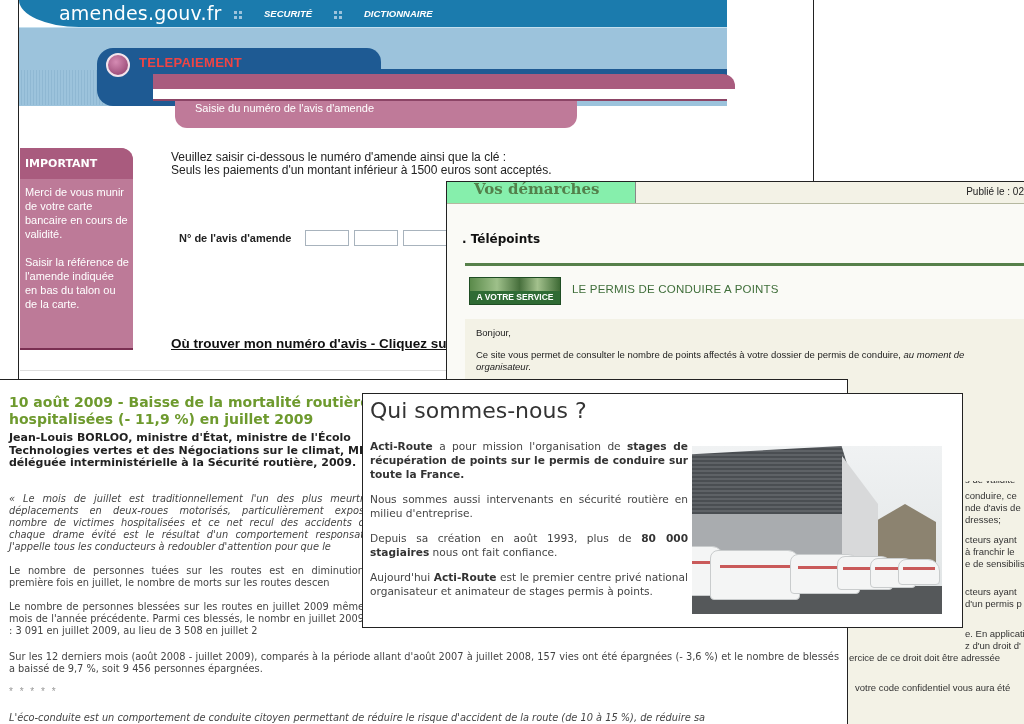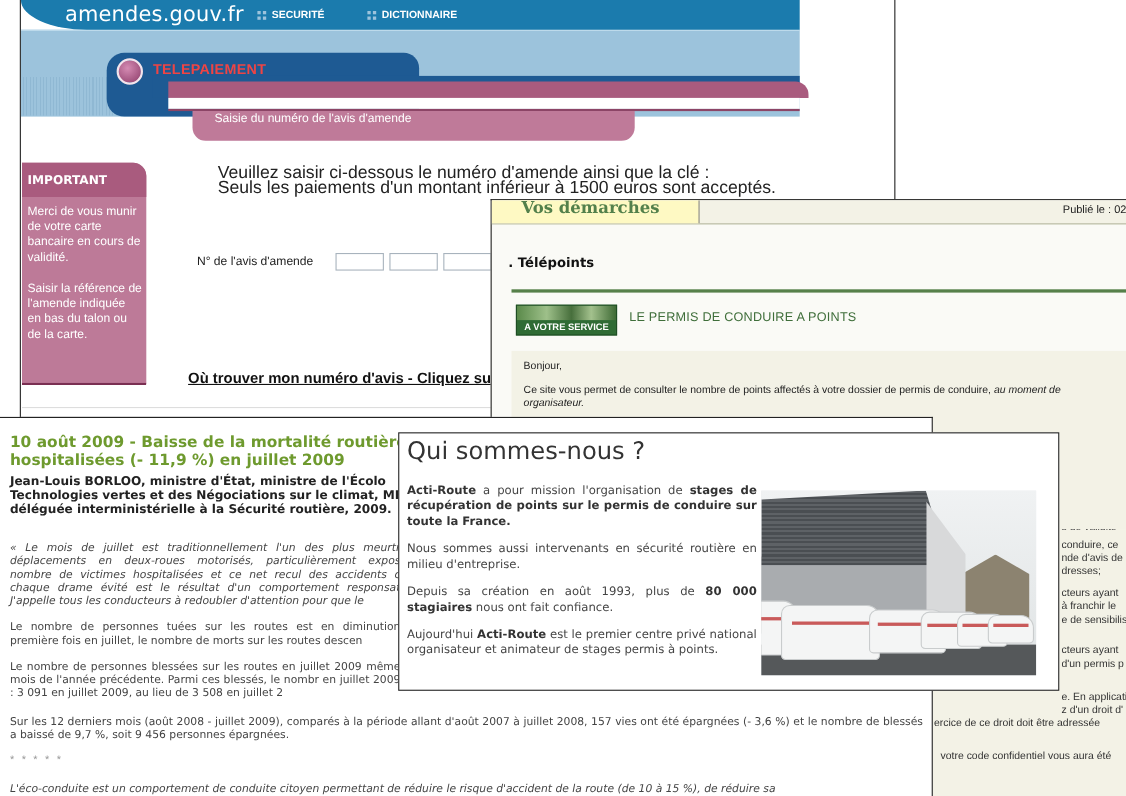--- a/index.html
+++ b/index.html
@@ -5,46 +5,46 @@
     html, body { margin:0; padding:0; }
     body { width:1024px; height:724px; position:relative; overflow:hidden; background:#ffffff; font-family:"Liberation Sans", sans-serif; }
     .panel { position:absolute; box-sizing:border-box; overflow:hidden; }
 
     
     #p1 { left:18px; top:0; width:796px; height:380px; background:#fff; border-left:1px solid #222; border-right:1px solid #222; border-bottom:1px solid #222; }
     #p1 .hdr-top { position:absolute; left:0; top:0; width:708px; height:27px; background:#1b7bad; border-bottom-left-radius:60px 27px; }
     #p1 .hdr-light { position:absolute; left:0; top:27px; width:708px; height:78px; background:#9cc3dc; border-top:1px solid #c5e0ef; }
     #p1 .hdr-light-stripe { position:absolute; left:0; top:70px; width:90px; height:35px; background:repeating-linear-gradient(90deg,#9cc3dc 0 2px,#8fb8d3 2px 3px); }
     #p1 .site-name { position:absolute; left:40px; top:2px; color:#fff; font-size:19px; font-family:"DejaVu Sans", sans-serif; letter-spacing:0.2px; }
-    #p1 .topnav { position:absolute; top:8px; color:#fff; font-size:9.5px; font-weight:bold; display:flex; align-items:center; gap:5px; }
+    #p1 .topnav { position:absolute; top:8px; color:#fff; font-size:9.5px; font-weight:bold; display:flex; align-items:flex-end; gap:22px;font-style:italic; }
     #p1 .dots { display:inline-grid; grid-template-columns:3px 3px; gap:2px; }
     #p1 .dots i { width:3px; height:3px; background:#9cc3dc; display:block; }
     #p1 .tele-tab { position:absolute; left:78px; top:48px; width:284px; height:58px; background:#1e5a93; border-top-left-radius:16px; border-top-right-radius:14px; border-bottom-left-radius:16px; }
     #p1 .tele-dark-ext { position:absolute; left:120px; top:69px; width:588px; height:20px; background:#1e5a93; }
     #p1 .tele-circle { position:absolute; left:87px; top:53px; width:20px; height:20px; border-radius:50%; background:radial-gradient(circle at 40% 35%, #d58bb3, #8c3b68); border:2px solid #f3e4ec; }
     #p1 .tele-title { position:absolute; left:120px; top:55px; color:#ef4444; font-weight:bold; font-size:13px; letter-spacing:0.3px; }
     #p1 .pink-band { position:absolute; left:134px; top:74px; width:582px; height:15px; background:#a95b7e; border-top-right-radius:12px; }
     #p1 .white-gap { position:absolute; left:134px; top:89px; width:574px; height:10px; background:#fff; }
     #p1 .pink-line { position:absolute; left:134px; top:99px; width:574px; height:2px; background:#8c4566; }
     #p1 .sub-tab { position:absolute; left:156px; top:101px; width:402px; height:27px; background:#bf7a99; border-bottom-right-radius:12px; border-bottom-left-radius:12px; }
     #p1 .sub-tab span { position:absolute; left:20px; top:1px; color:#fff; font-size:11px; }
     #p1 .imp-box { position:absolute; left:1px; top:148px; width:113px; height:200px; background:#bd7a98; border-top-right-radius:12px; border-bottom:2px solid #7a2f52; }
     #p1 .imp-head { height:31px; background:#a95b7e; border-top-right-radius:12px; color:#fff; font-weight:bold; font-size:11px; line-height:31px; padding-left:5px; font-family:"DejaVu Sans", sans-serif; }
     #p1 .imp-text { color:#fff; font-size:11px; line-height:14px; padding:6px 4px 0 5px; }
     #p1 .imp-text p { margin:0 0 14px 0; }
-    #p1 .intro { position:absolute; left:152px; top:151px; font-size:16px; color:#222; line-height:13px;margin-left:27px; }
-    #p1 .form-label { position:absolute; left:160px; top:232px; font-size:11px; font-weight:normal; color:#222; }
+    #p1 .intro { position:absolute; left:152px; top:151px; font-size:12px; color:#222; line-height:13px; }
+    #p1 .form-label { position:absolute; left:160px; top:232px; font-size:11px; font-weight:bold; color:#222; }
     #p1 .amend-input { position:absolute; top:230px; width:44px; height:16px; border:1px solid #a8b3bd; background:#fff; box-sizing:border-box; }
     #p1 .help-link { position:absolute; left:152px; top:336px; font-size:13.5px; font-weight:bold; color:#111; text-decoration:underline; white-space:nowrap; }
     #p1 .sep { position:absolute; left:1px; top:370px; width:440px; height:1px; background:#ddd; }
 
     
     #p2 { left:446px; top:181px; width:578px; height:300px; background:#fafaf6; border-left:1px solid #222; border-top:1px solid #222; }
     #p2 .head-row { position:absolute; left:0; top:0; width:100%; height:21px; background:#f3f2e6; border-bottom:1px solid #b5b8a0; }
-    #p2 .head-tab { position:absolute; left:0; top:0; width:188px; height:21px; background:#fef9c3; border-right:1px solid #888;text-align:right; }
+    #p2 .head-tab { position:absolute; left:0; top:0; width:188px; height:21px; background:#86efac; border-right:1px solid #888;text-align:right; }
     #p2 .head-tab span { position:absolute; left:27px; top:-2px; color:#53804b; font-family:"DejaVu Serif", serif; font-weight:bold; font-size:15px; }
     #p2 .publie { position:absolute; right:0; top:4px; font-size:10px; color:#222; white-space:nowrap; }
     #p2 .tele-title { position:absolute; left:15px; top:50px; font-size:12px; font-weight:bold; color:#111; font-family:"DejaVu Sans", sans-serif; }
     #p2 .green-rule { position:absolute; left:18px; top:81px; width:560px; height:3px; background:#56804a; }
     #p2 .service-logo { position:absolute; left:22px; top:95px; width:90px; height:26px; background:#2f6b34; border:1px solid #1f4d24; }
     #p2 .service-logo .img { height:13px; background:linear-gradient(90deg,#5a8a4a,#9ec08a 30%,#476f3c 55%,#a3c18d 75%,#3e6a35); }
     #p2 .service-logo span { display:block; color:#fff; font-size:8.5px; font-weight:bold; text-align:center; line-height:12px; }
     #p2 .permis-title { position:absolute; left:125px; top:101px; color:#3f6e3a; font-size:11.5px; letter-spacing:0.2px; }
     #p2 .body-box { position:absolute; left:18px; top:137px; width:560px; height:170px; background:#f3f2e6; }
     #p2 .bonjour { position:absolute; left:29px; top:145px; font-size:9.5px; color:#222; }

